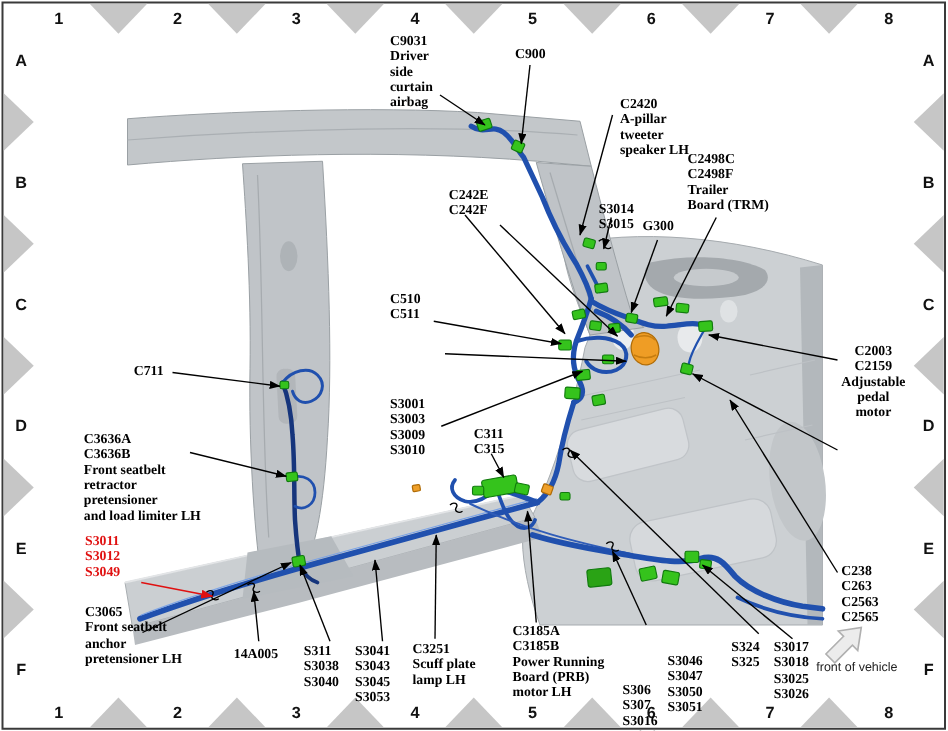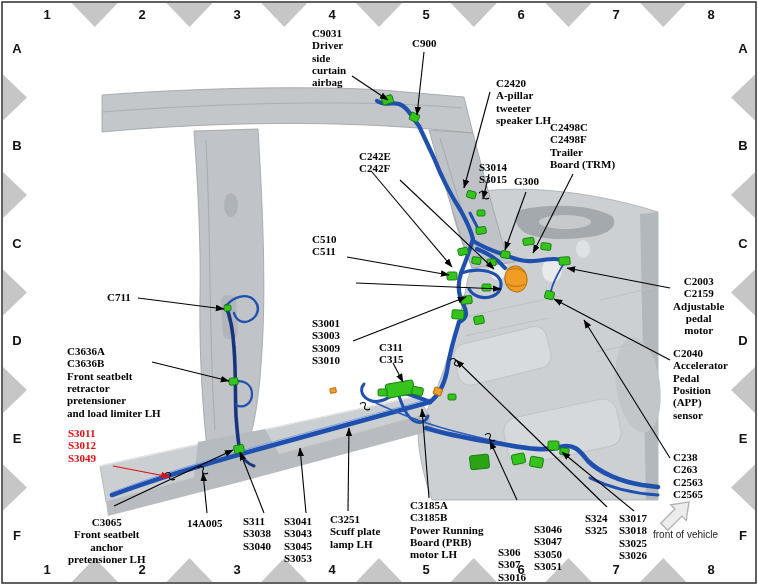--- a/index.html
+++ b/index.html
@@ -261,21 +261,21 @@
 <div class="callout" style="left:107px;top:291px;">C711</div>
 <div class="callout" style="left:67px;top:345px;">C3636A
 C3636B
 Front seatbelt
 retractor
 pretensioner
 and load limiter LH</div>
 <div class="callout" style="left: 68px; top: 427px; color: rgb(224, 16, 16);">S3011
 S3012
 S3049</div>
-<div class="callout" style="left:68px;top:516px;text-align:center;">C3065
+<div class="callout" style="left:68px;top:484px;">C3065
 Front seatbelt
 anchor
 pretensioner LH</div>
 <div class="callout" style="left:187px;top:517px;">14A005</div>
 <div class="callout" style="left:243px;top:515px;">S311
 S3038
 S3040</div>
 <div class="callout" style="left:284px;top:515px;">S3041
 S3043
 S3045
@@ -301,25 +301,19 @@
 S325</div>
 <div class="callout" style="left:619px;top:512px;">S3017
 S3018
 S3025
 S3026</div>
 <div class="callout" style="left:673px;top:275px;text-align:center;">C2003
 C2159
 Adjustable
 pedal
 motor</div>
-<div class="callout" style="left:673px;top:347px;">C2040
-Accelerator
-Pedal
-Position
-(APP)
-sensor</div>
 <div class="callout" style="left:673px;top:451px;">C238
 C263
 C2563
 C2565</div>
 <div class="fov-text" style="left:653px;top:530px;">front of vehicle</div>
 
 </div>
 
 </body></html>

